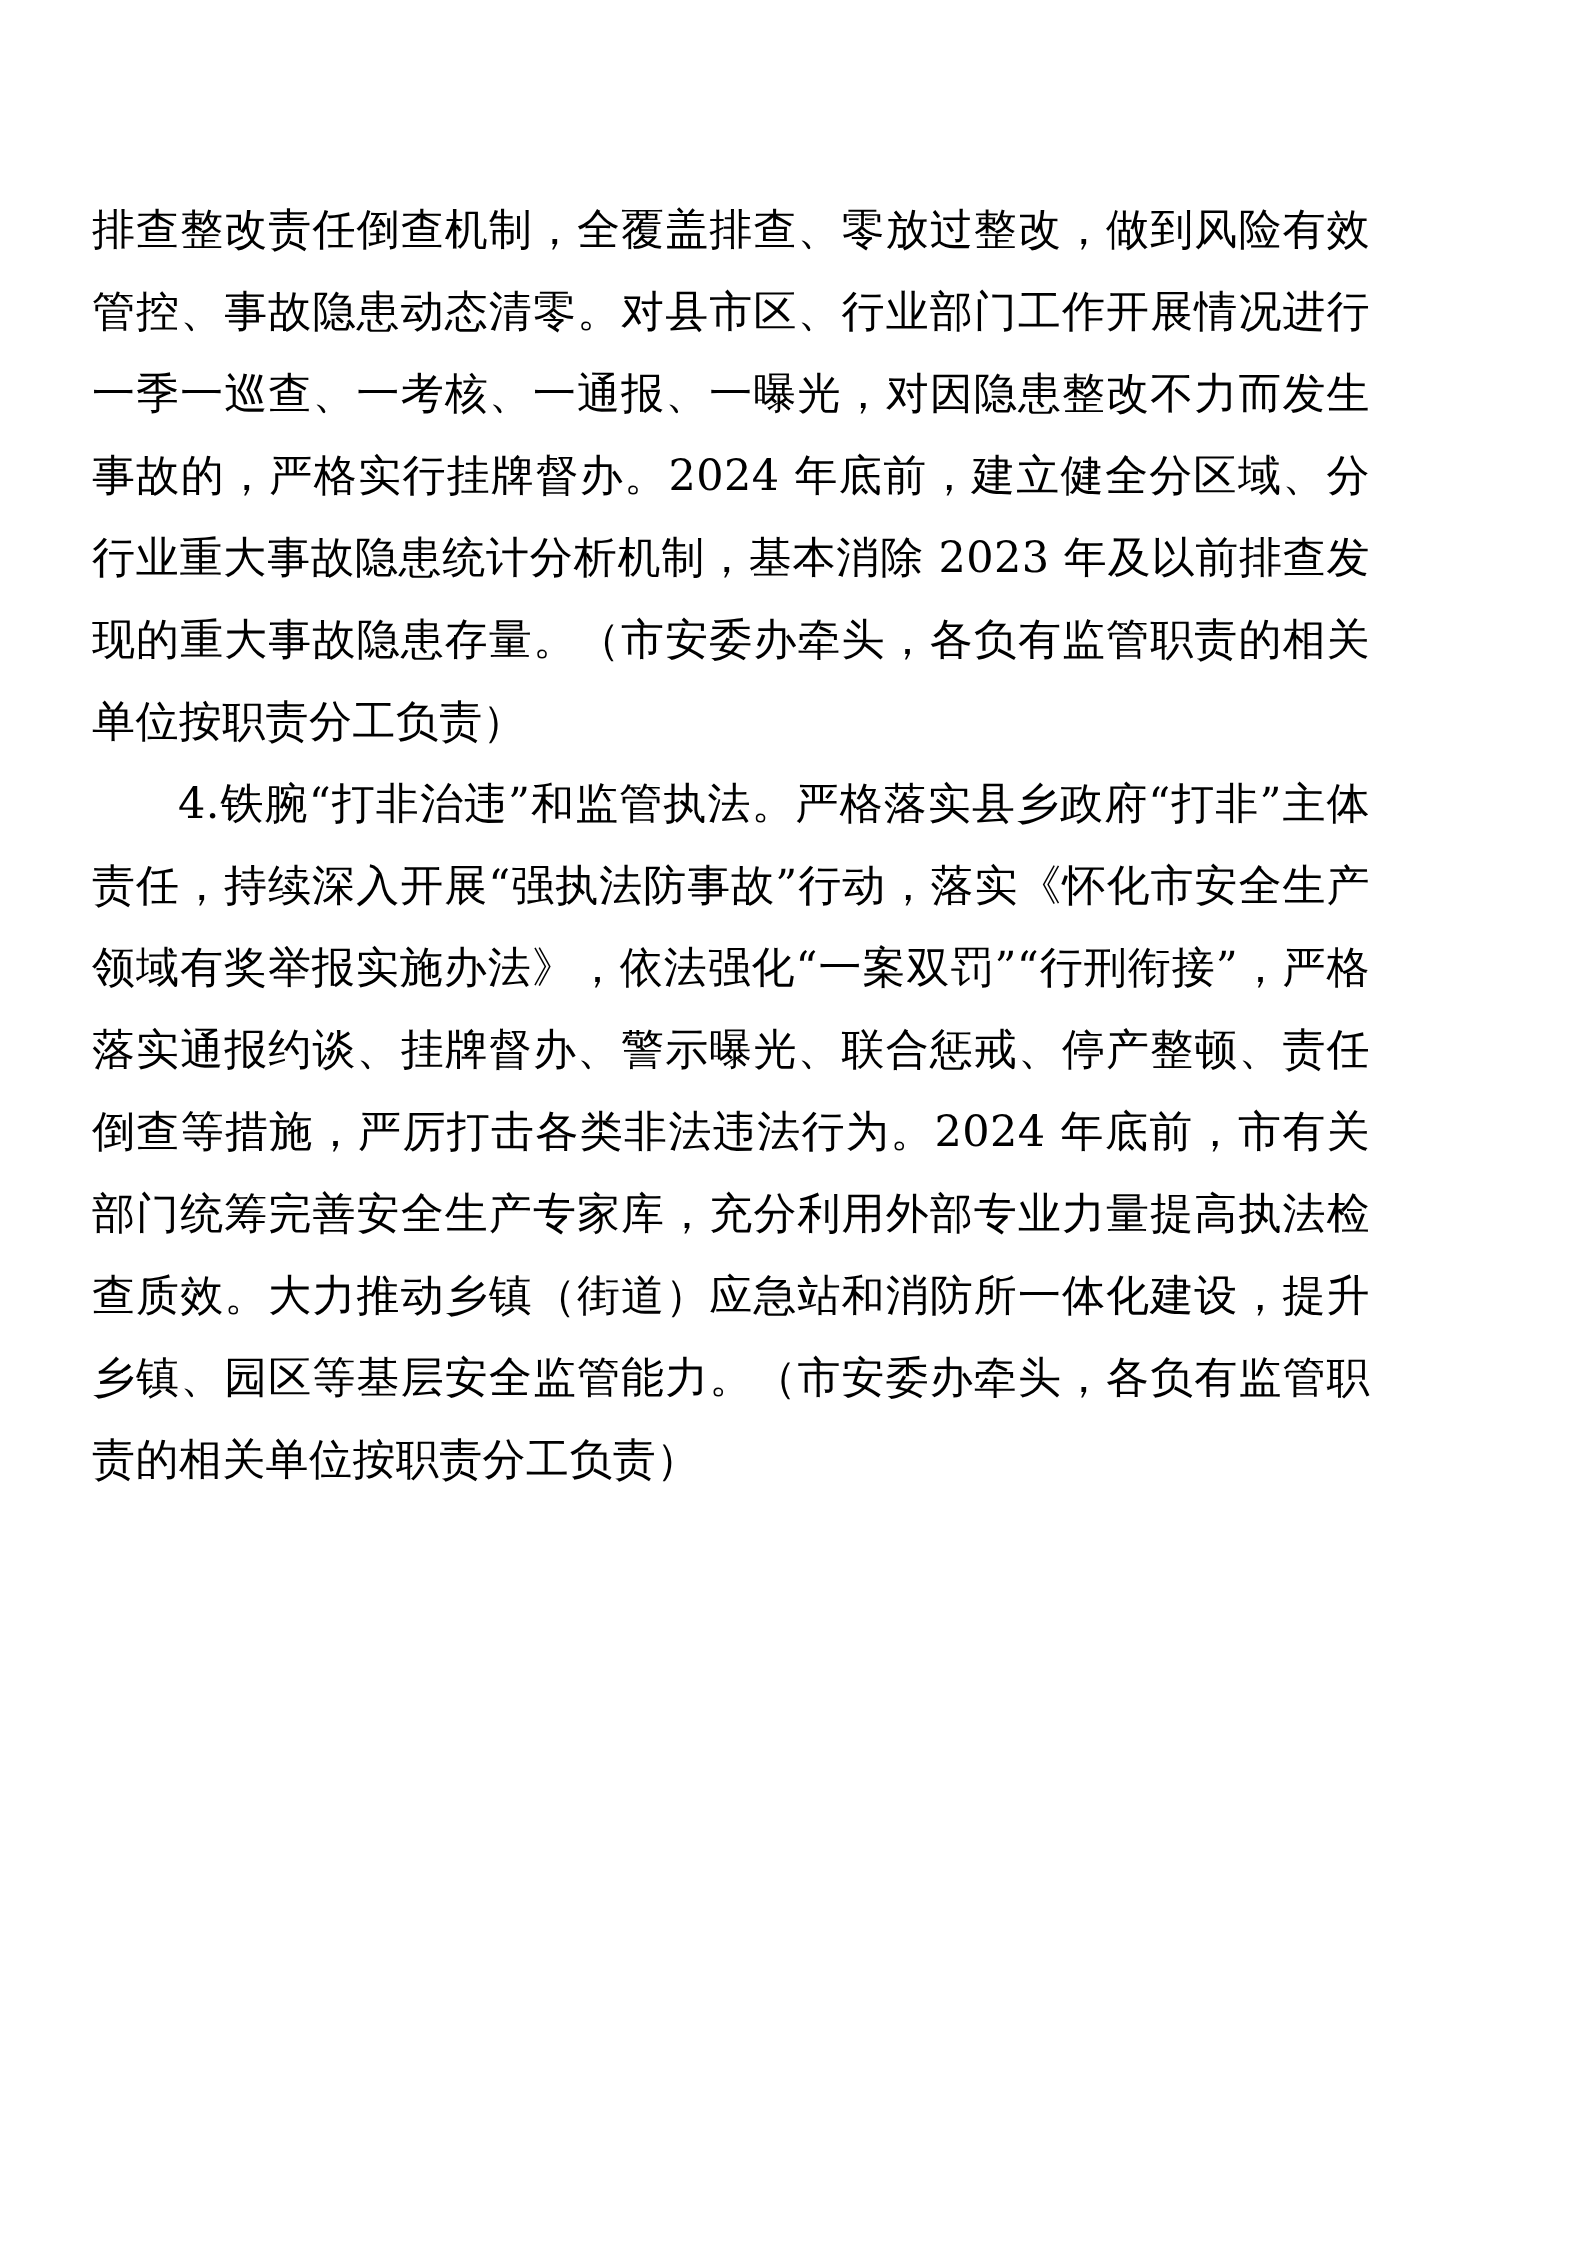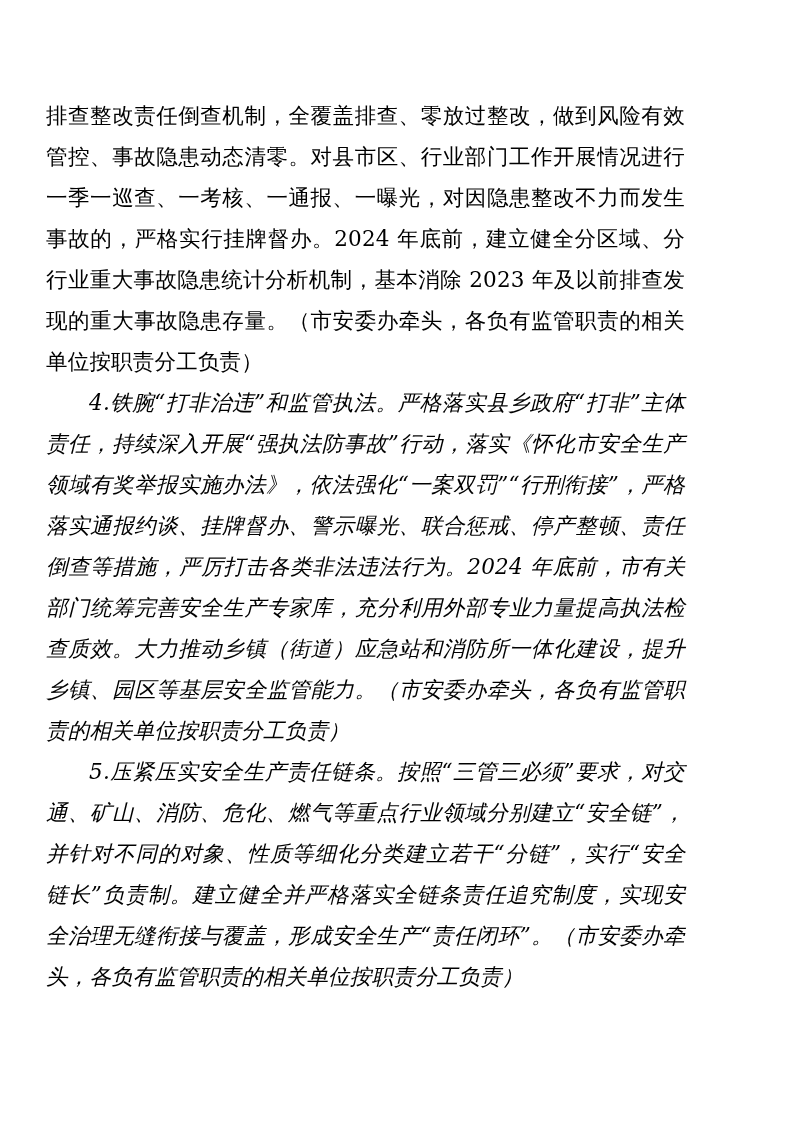--- a/index.html
+++ b/index.html
@@ -30,25 +30,23 @@
   }
   .para {
     margin: 0;
     text-indent: 0;
   }
   .para.indent {
     text-indent: 2em;
   }
   .para + .para {
     margin-top: 0;
-    font-style: italic;
   }
 </style>
 </head>
 <body>
 
 <div class="page">
   <div class="doc-body">
     <p class="para">排查整改责任倒查机制，全覆盖排查、零放过整改，做到风险有效管控、事故隐患动态清零。对县市区、行业部门工作开展情况进行一季一巡查、一考核、一通报、一曝光，对因隐患整改不力而发生事故的，严格实行挂牌督办。2024 年底前，建立健全分区域、分行业重大事故隐患统计分析机制，基本消除 2023 年及以前排查发现的重大事故隐患存量。（市安委办牵头，各负有监管职责的相关单位按职责分工负责）</p>
     <p class="para indent">4.铁腕“打非治违”和监管执法。严格落实县乡政府“打非”主体责任，持续深入开展“强执法防事故”行动，落实《怀化市安全生产领域有奖举报实施办法》，依法强化“一案双罚”“行刑衔接”，严格落实通报约谈、挂牌督办、警示曝光、联合惩戒、停产整顿、责任倒查等措施，严厉打击各类非法违法行为。2024 年底前，市有关部门统筹完善安全生产专家库，充分利用外部专业力量提高执法检查质效。大力推动乡镇（街道）应急站和消防所一体化建设，提升乡镇、园区等基层安全监管能力。（市安委办牵头，各负有监管职责的相关单位按职责分工负责）</p>
-    <p class="para indent">5.压紧压实安全生产责任链条。按照“三管三必须”要求，对交通、矿山、消防、危化、燃气等重点行业领域分别建立“安全链”，并针对不同的对象、性质等细化分类建立若干“分链”，实行“安全链长”负责制。建立健全并严格落实全链条责任追究制度，实现安全治理无缝衔接与覆盖，形成安全生产“责任闭环”。（市安委办牵头，各负有监管职责的相关单位按职责分工负责）</p>
   </div>
 </div>
 
 </body></html>

